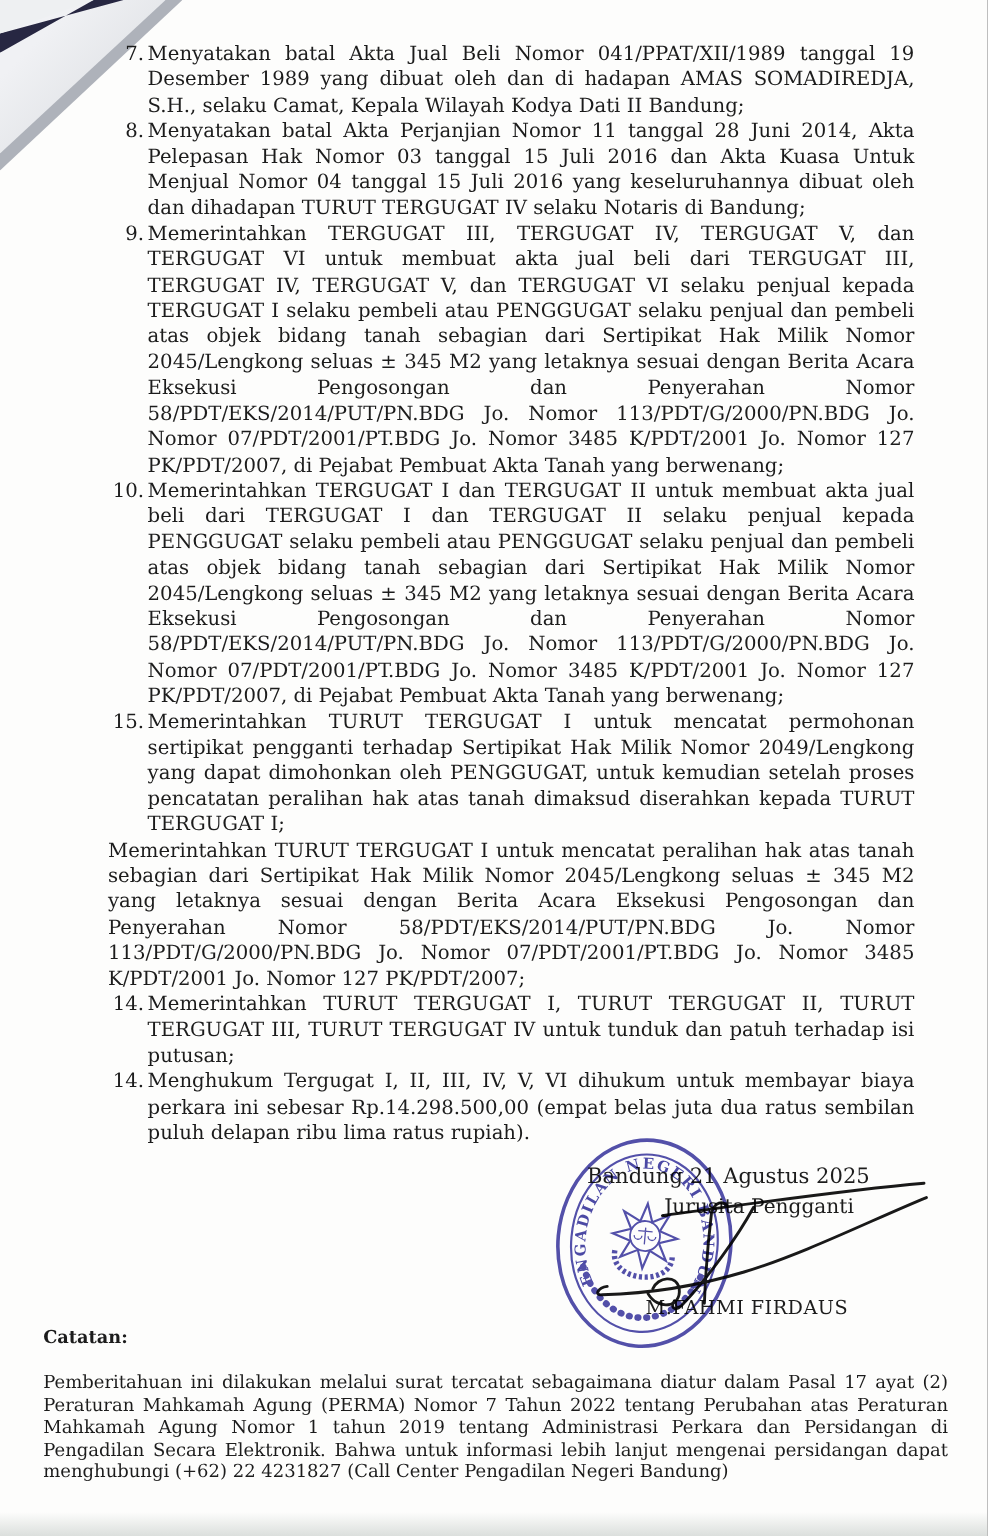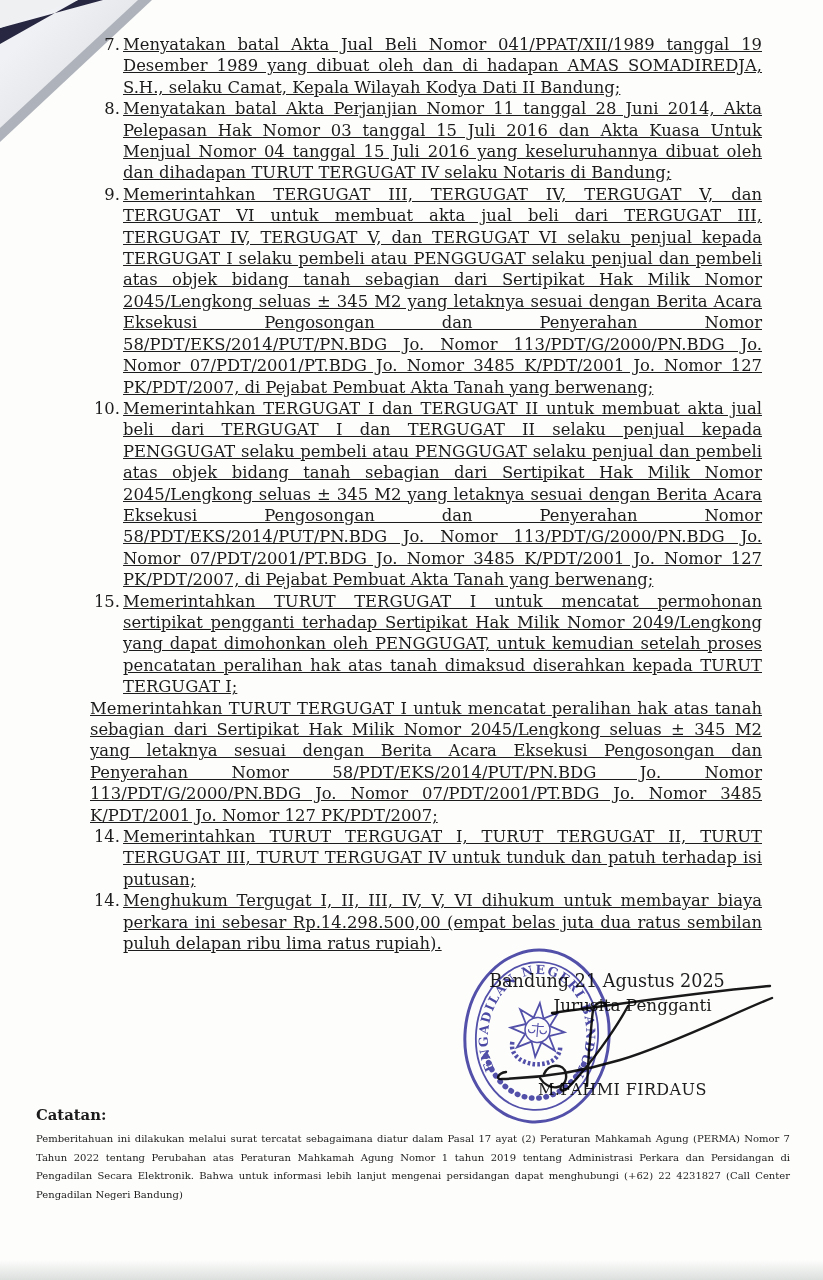--- a/index.html
+++ b/index.html
@@ -18,31 +18,31 @@
   .corner .l2{position:absolute;inset:0;background:linear-gradient(135deg,#f0f1f4 20%,#d7dade 80%);clip-path:polygon(0 0,138px 0,0 128px);}
   .corner .l3{position:absolute;inset:0;background:#272742;clip-path:polygon(0 28px,103px 0,78px 0,0 44px);}
   .corner .l4{position:absolute;inset:0;background:#eef0f2;clip-path:polygon(0 0,78px 0,0 28px);}
   
   .bottom-band{position:absolute;left:0;bottom:0;width:100%;height:20px;
     background:linear-gradient(to bottom,rgba(190,196,192,0) 0%,rgba(178,186,182,.45) 100%);}
   
   .doc-list{position:absolute;left:90px;top:34px;width:672px;}
   .item{display:flex;font-size:16.4px;line-height:21.4px;}
   .item .num{flex:0 0 30px;text-align:right;padding-right:3px;white-space:nowrap;}
-  .item .txt{flex:1 1 auto;text-align:justify;text-justify:inter-word;text-decoration:underline;}
+  .item .txt{flex:1 1 auto;text-align:justify;text-justify:inter-word;}
   
   .sig-date{position:absolute;left:487px;top:971px;width:240px;text-align:center;font-size:17.6px;}
   .sig-title{position:absolute;left:545px;top:995px;width:175px;text-align:center;font-size:16.8px;}
   .sig-name{position:absolute;left:538px;top:1080px;font-size:16px;letter-spacing:.4px;}
   .stamp-svg{position:absolute;left:455px;top:940px;mix-blend-mode:multiply;opacity:.88;}
   .sign-svg{position:absolute;left:440px;top:960px;mix-blend-mode:multiply;}
   
   .notes{position:absolute;left:36px;top:1106px;width:754px;}
-  .notes-heading{font-weight:bold;font-size:14.8px;margin-bottom:7px;}
-  .notes-body{font-size:10px;line-height:18.6px;text-align:justify;text-justify:inter-word;}
+  .notes-heading{font-weight:bold;font-size:14.8px;margin-bottom:20px;}
+  .notes-body{font-size:15px;line-height:18.6px;text-align:justify;text-justify:inter-word;}
 </style>
 </head>
 <body>
 
 <div class="page">
 
   <div class="corner">
     <div class="l1"></div>
     <div class="l2"></div>
     <div class="l3"></div>

